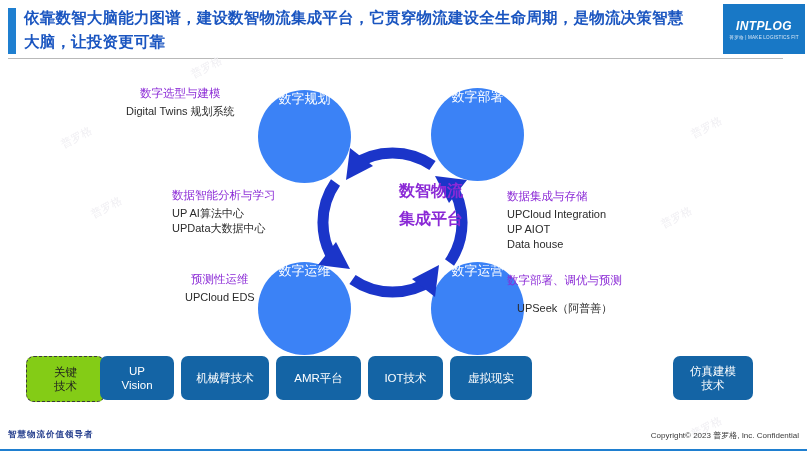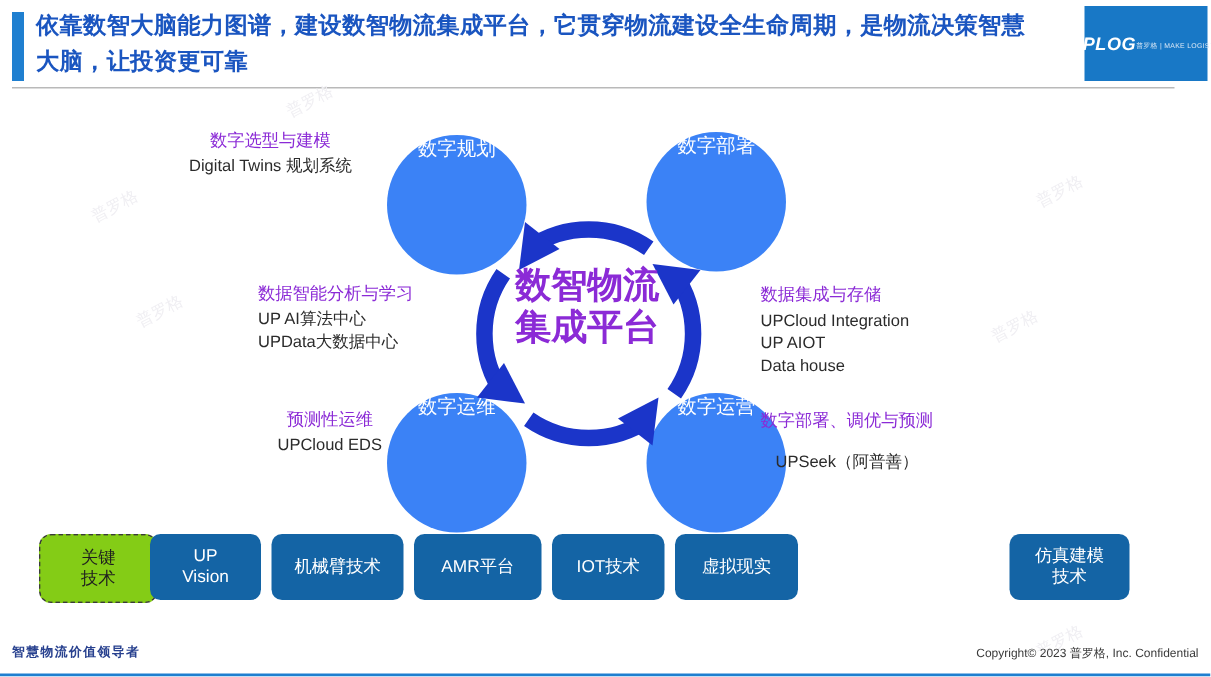--- a/index.html
+++ b/index.html
@@ -19,21 +19,21 @@
     background:#1f7fd0;
   }
   .title{
     position:absolute;left:24px;top:6px;width:660px;
     color:#1a55c0;font-weight:bold;font-size:15.5px;line-height:24px;
     letter-spacing:.2px;
   }
   .logo{
     position:absolute;right:2px;top:4px;width:82px;height:50px;
     background:#1878c6;
-    display:flex;flex-direction:row;align-items:center;justify-content:center;
+    display:flex;flex-direction:column;align-items:center;justify-content:center;
   }
   .logo-main{color:#fff;font-weight:bold;font-size:12px;font-style:italic;letter-spacing:.4px;}
   .logo-sub{color:#dce9f6;font-size:4.6px;margin-top:2px;letter-spacing:.2px;white-space:nowrap;}
   .header-rule{
     position:absolute;left:8px;top:58px;width:775px;height:1px;background:#b9b9b9;
   }
 
   
   .wm{position:absolute;color:#f0eff3;font-size:11px;transform:rotate(-28deg);user-select:none;}
 
@@ -48,21 +48,21 @@
   .c-deploy{left:431px;top:26px;width:93px;height:93px;}
   .c-om    {left:258px;top:200px;width:93px;height:93px;}
   .c-ops   {left:431px;top:200px;width:93px;height:93px;}
   .center-hole{
     position:absolute;left:320px;top:88px;width:143px;height:143px;
     border-radius:50%;background:#ffffff;
   }
   .cycle-svg{position:absolute;left:300px;top:68px;width:185px;height:185px;}
   .center-text{
     position:absolute;left:320px;top:115px;width:143px;
-    text-align:center;color:#8b2ad6;font-weight:bold;font-size:24px;line-height:28px;
+    text-align:right;color:#8b2ad6;font-weight:bold;font-size:16px;line-height:28px;
   }
 
   
   .blk{position:absolute;}
   .blk .h{color:#8b2ad6;font-size:11.5px;font-weight:normal;margin-bottom:3px;white-space:nowrap;}
   .blk .l{color:#2b2b2b;font-size:11px;line-height:15px;white-space:nowrap;}
   .blk.right{text-align:left;}
   .blk.left{text-align:left;}
 
   .b-model {left:126px;top:24px;}

